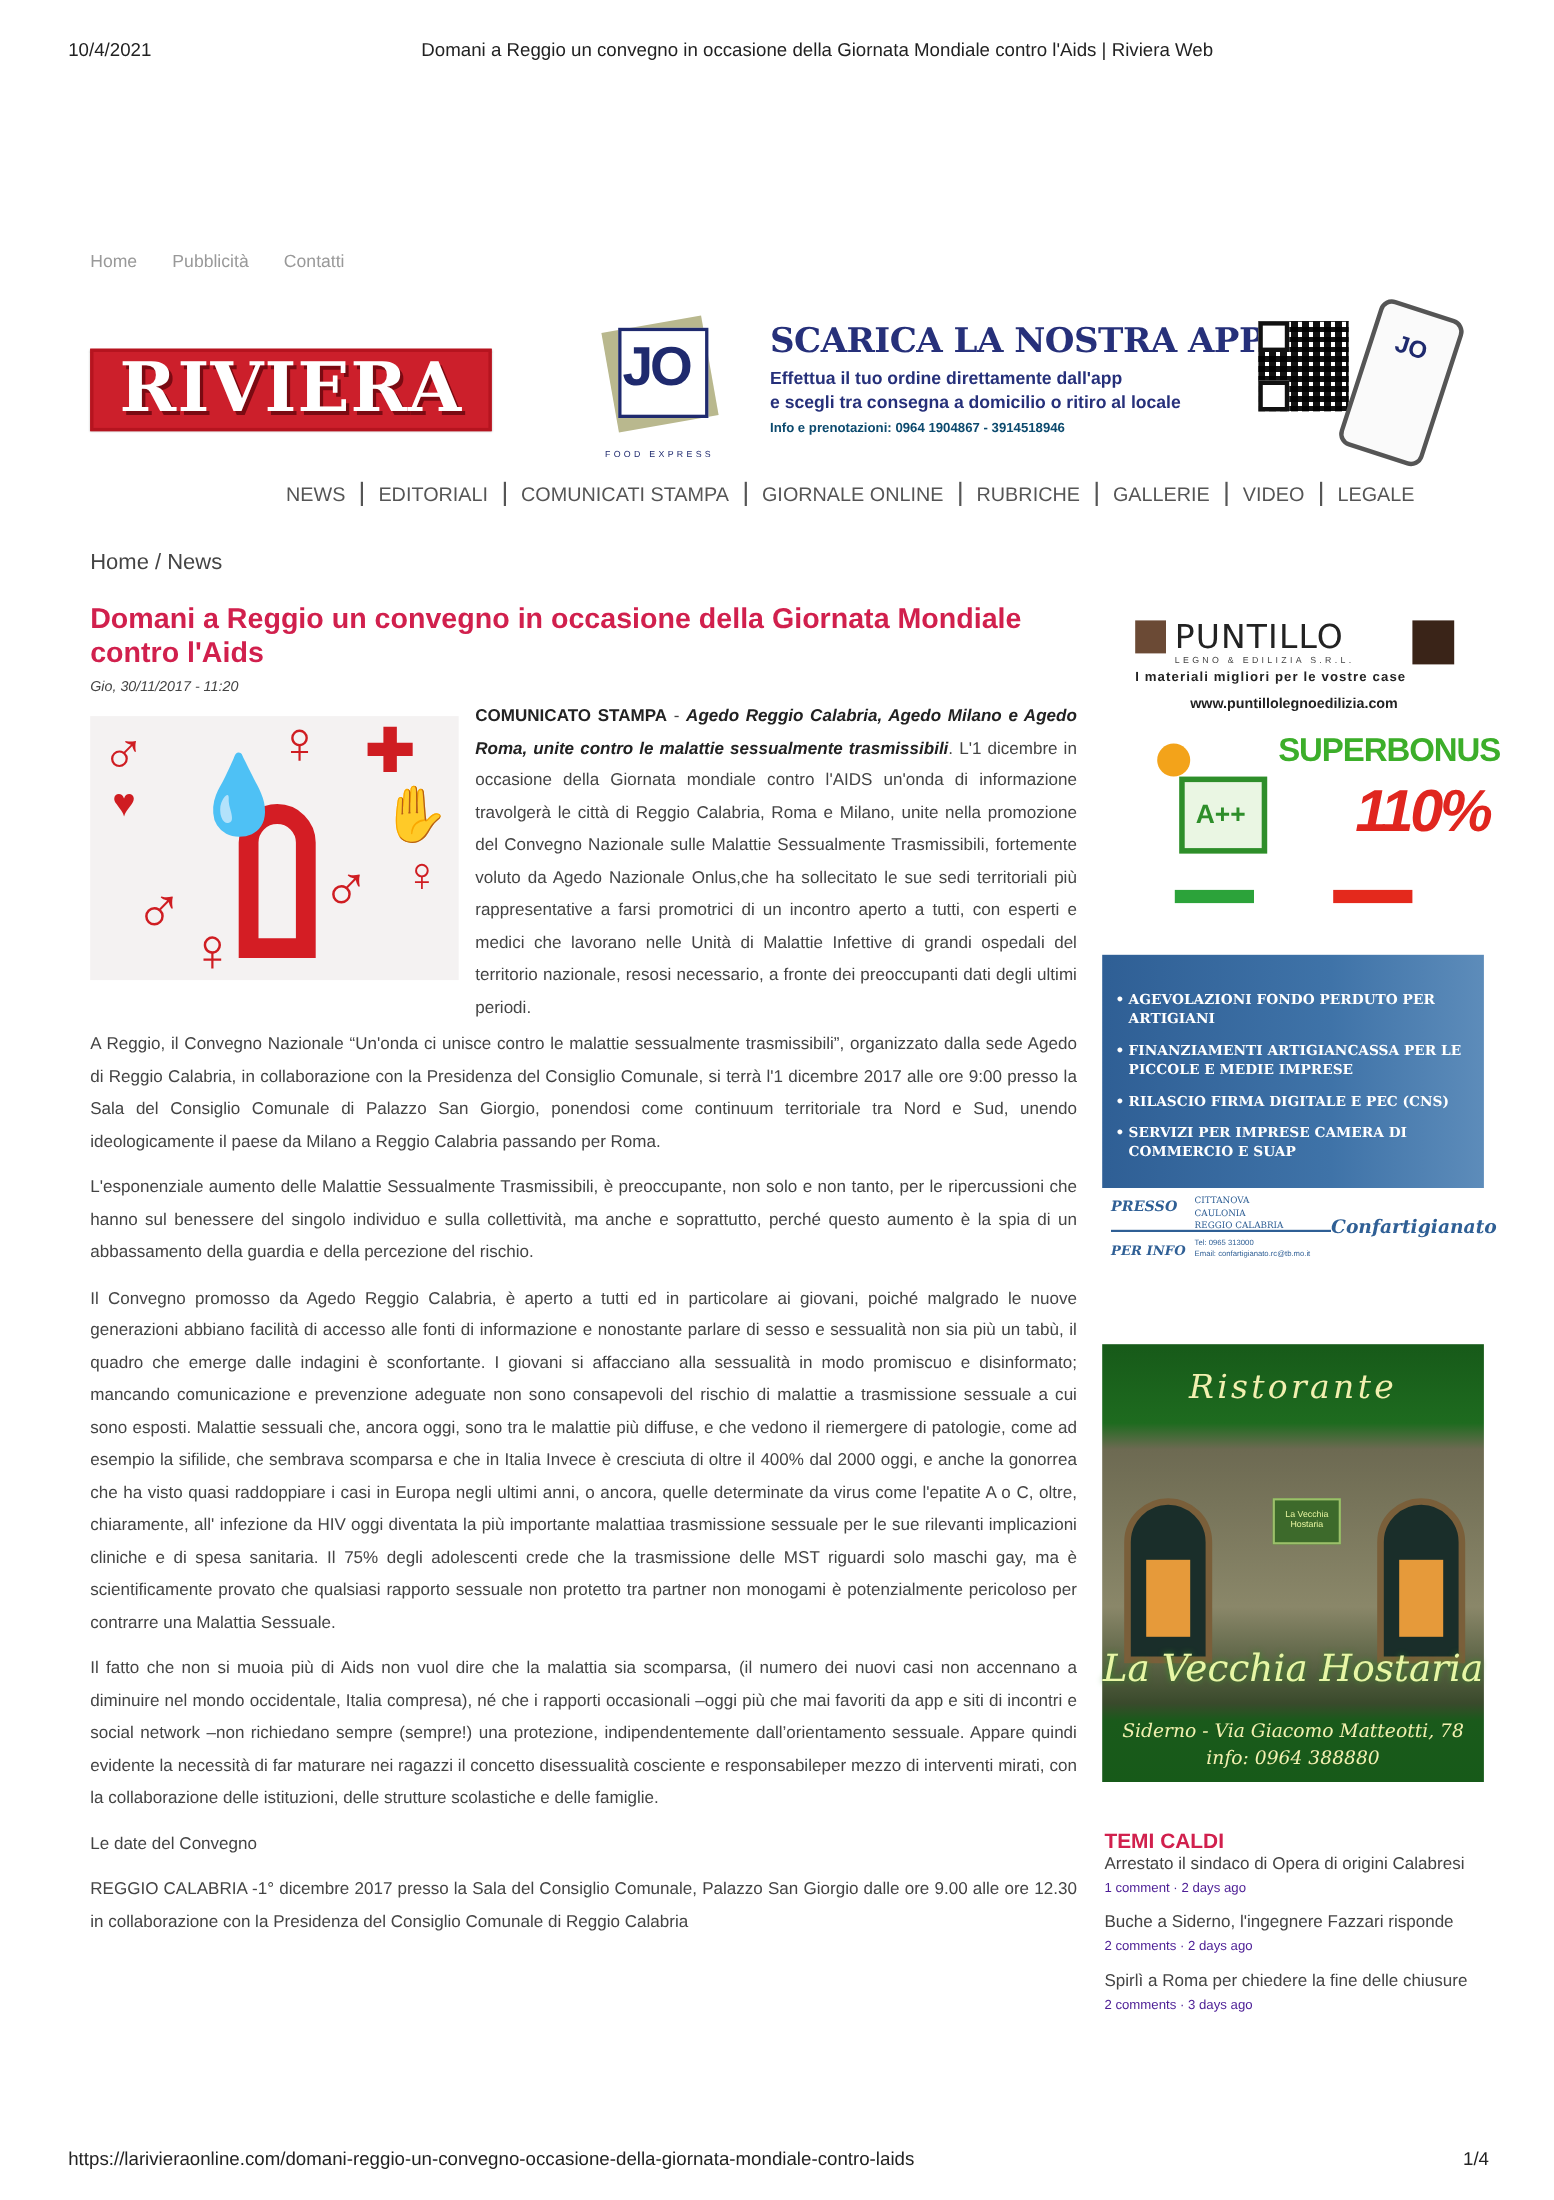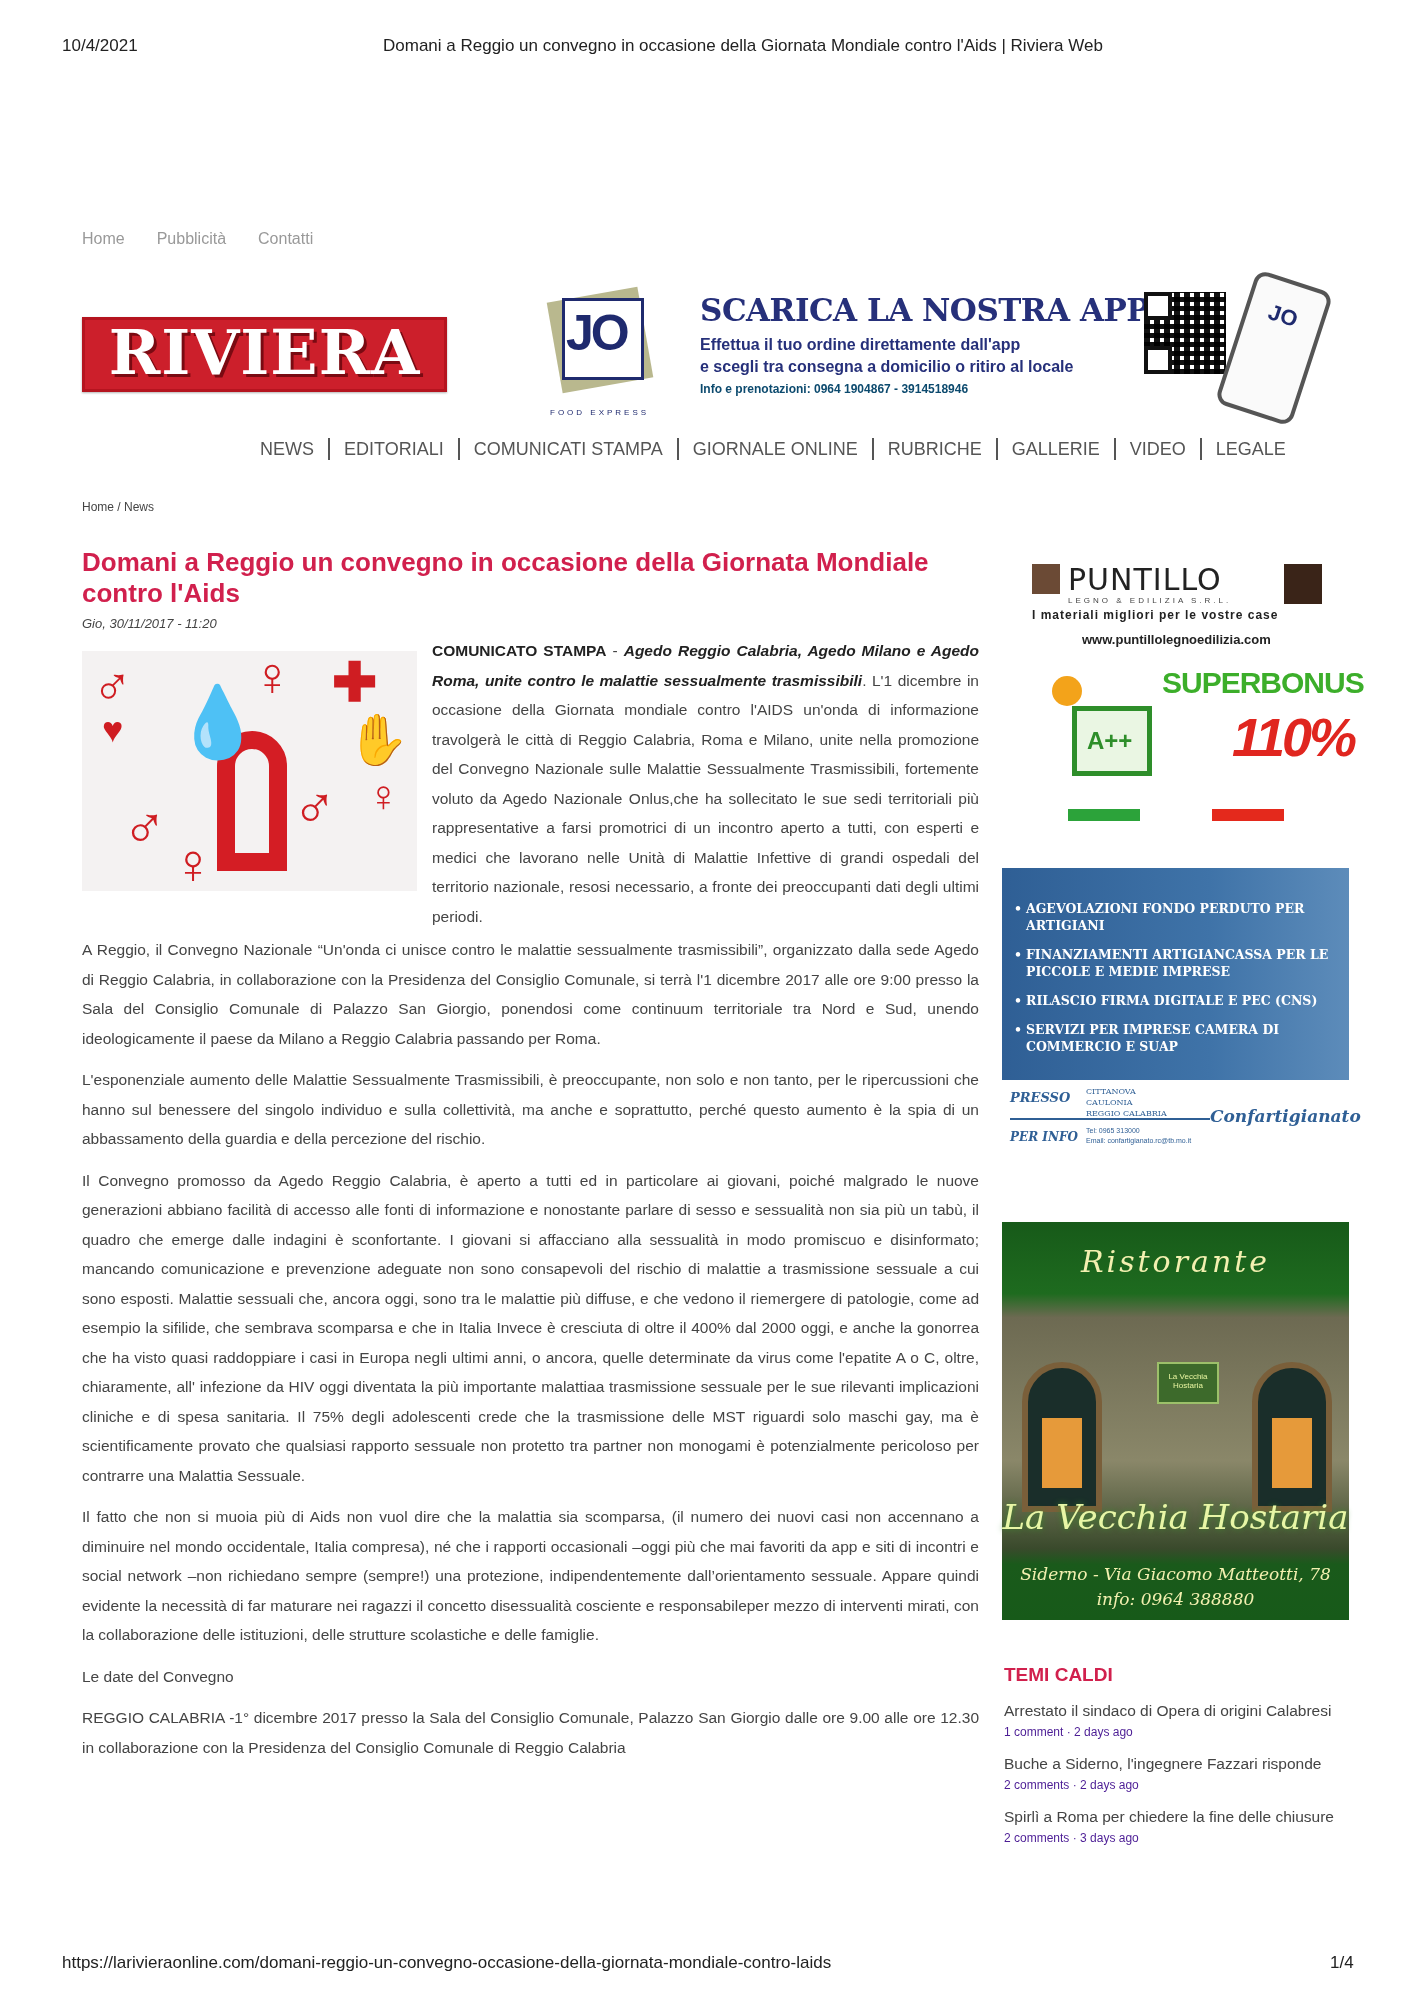--- a/index.html
+++ b/index.html
@@ -37,21 +37,21 @@
   .phone { position: absolute; left: 690px; top: 0; width: 80px; height: 140px; border: 4px solid #555; border-radius: 12px;
            background: #fafafa; transform: rotate(18deg); }
   .phone .jo-mini { position: absolute; top: 20px; left: 20px; font-size: 22px; font-weight: bold; color: #1f2a6e; }
 
   
   .mainnav { position: absolute; top: 438px; left: 260px; display: flex; align-items: center; font-size: 18px; color: #555; }
   .mainnav .item { padding: 0 14px; border-right: 2px solid #555; line-height: 22px; cursor: pointer; }
   .mainnav .item:first-child { padding-left: 0; }
   .mainnav .item:last-child { border-right: none; padding-right: 0; }
 
-  .breadcrumb { position: absolute; top: 500px; left: 82px; font-size: 12px; color: #444; }
+  .breadcrumb { position: absolute; top: 500px; left: 82px; font-size: 20px; color: #444; }
 
   .article-title { position: absolute; top: 547px; left: 82px; width: 900px; font-size: 26px; font-weight: bold; color: #d1204d; line-height: 31px; }
   .article-date { position: absolute; top: 616px; left: 82px; font-size: 13px; font-style: italic; color: #444; }
 
   .article-img { position: absolute; top: 651px; left: 82px; width: 335px; height: 240px; background: #f4f2f2; overflow: hidden; }
   .article-img .ribbon { position: absolute; left: 135px; top: 80px; width: 70px; height: 140px; border: 18px solid #d41d24; border-radius: 40px 40px 0 0; transform: rotate(0deg); }
   .article-img .sym { position: absolute; color: #cf1d22; font-weight: bold; }
 
   .article-body { position: absolute; left: 82px; top: 636px; width: 897px; font-size: 15.5px; line-height: 29.5px; color: #444; text-align: justify; }
   .intro { padding-left: 350px; }
@@ -91,21 +91,21 @@
 
   .ad-ristorante { top: 1222px; height: 398px; background: linear-gradient(180deg, #175a19 0%, #1e6b1f 18%, #6d6a52 24%, #8a8769 60%, #3a4a2c 82%, #1a5a1b 86%, #175a19 100%); }
   .ad-ristorante .rist { position: absolute; top: 22px; width: 100%; text-align: center; font-family: "DejaVu Serif", serif; font-style: italic; font-size: 30px; letter-spacing: 3px; color: #f3f0b0; }
   .ad-ristorante .arch { position: absolute; top: 140px; width: 80px; height: 150px; background: #1a2e2a; border-radius: 40px 40px 0 0; border: 6px solid #7a5f3a; }
   .ad-ristorante .arch .win { position: absolute; left: 14px; top: 50px; width: 40px; height: 70px; background: #e69a3a; }
   .ad-ristorante .sign { position: absolute; left: 155px; top: 140px; width: 62px; height: 42px; background: #3d6a2b; border: 2px solid #9cc06a; color: #e8f5a0; font-size: 8px; text-align: center; padding-top: 8px; }
   .ad-ristorante .name { position: absolute; top: 275px; width: 100%; text-align: center; font-family: "DejaVu Serif", serif; font-style: italic; font-size: 34px; color: #e8f6a6; text-shadow: 0 0 6px #3a8a2a; }
   .ad-ristorante .addr { position: absolute; top: 340px; width: 100%; text-align: center; font-family: "DejaVu Serif", serif; font-style: italic; font-size: 17px; color: #f3f0b0; line-height: 25px; }
 
   .temi { position: absolute; left: 1004px; top: 1664px; width: 340px; }
-  .temi h3 { font-size: 19px; font-weight: bold; color: #d1204d; margin-bottom: 16px; }
+  .temi h3 { font-size: 19px; font-weight: bold; color: #d1204d; }
   .temi .item { margin-bottom: 16px; }
   .temi .title { font-size: 15.5px; color: #444; line-height: 17px; cursor: pointer; }
   .temi .meta { font-size: 12px; color: #4c1d95; margin-top: 6px; }
 
   .print-footer { position: absolute; top: 1953px; left: 0; width: 1413px; font-size: 17px; color: #222; }
   .print-footer .url { position: absolute; left: 62px; }
   .print-footer .page { position: absolute; left: 1330px; }
 </style>
 </head>
 <body>

